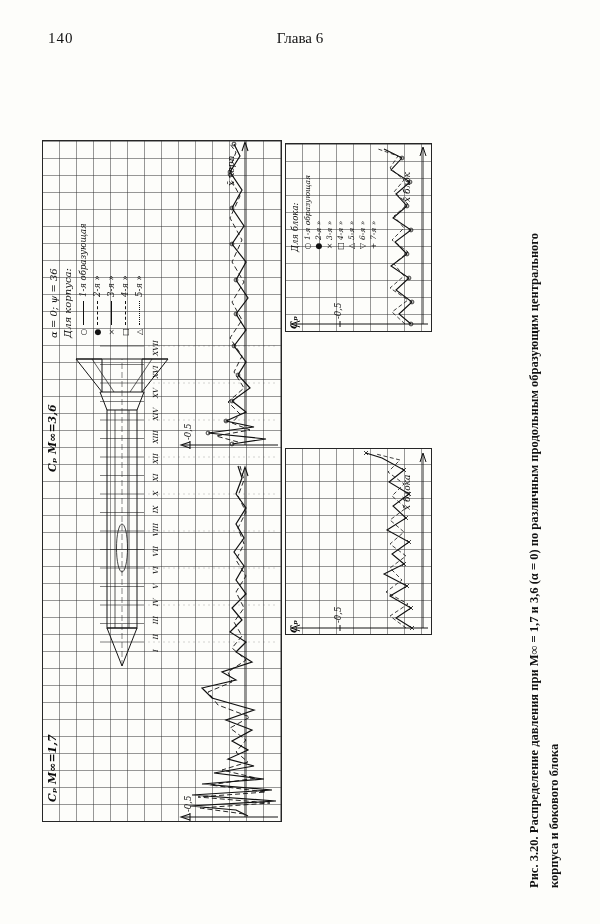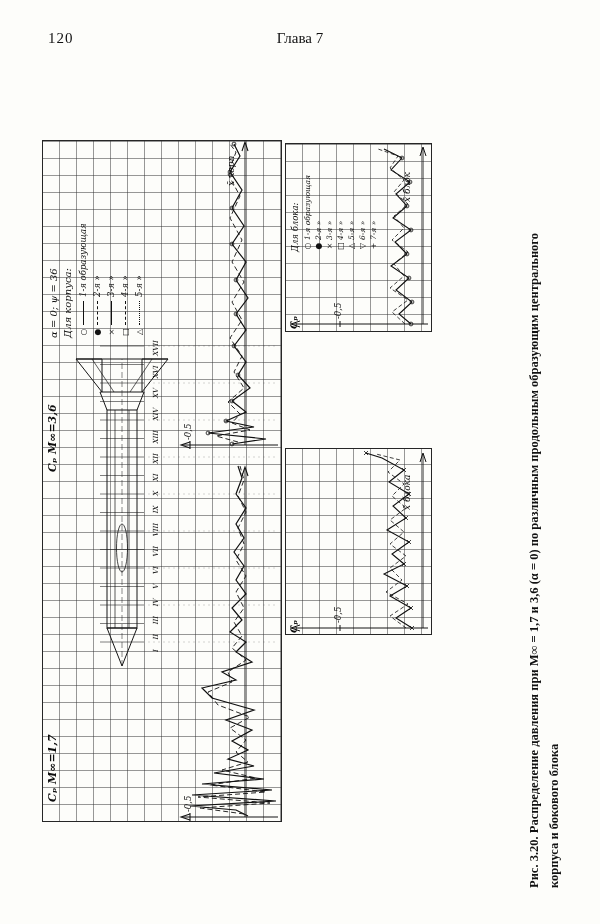--- a/index.html
+++ b/index.html
@@ -48,22 +48,22 @@
   .cap-inner{position:absolute;left:0;top:0;width:800px;
              transform:rotate(-90deg) translateX(-800px);transform-origin:top left;
              font-size:12.5px;font-weight:bold;line-height:1.6;}
   .cap-label{font-weight:bold;}
 </style>
 </head>
 <body>
 
 <div class="page">
 
-  <div class="hdr-num">120</div>
-  <div class="hdr-chap">Глава 7</div>
+  <div class="hdr-num">140</div>
+  <div class="hdr-chap">Глава 6</div>
 
   <div class="fig-outer">
     <div class="fig-canvas">
 
       <div class="grid" id="grid-main"></div>
       <div class="grid" id="grid-blk17"></div>
       <div class="grid" id="grid-blk36"></div>
 
       <svg class="overlay" width="747" height="480" viewBox="0 0 747 480">
 

